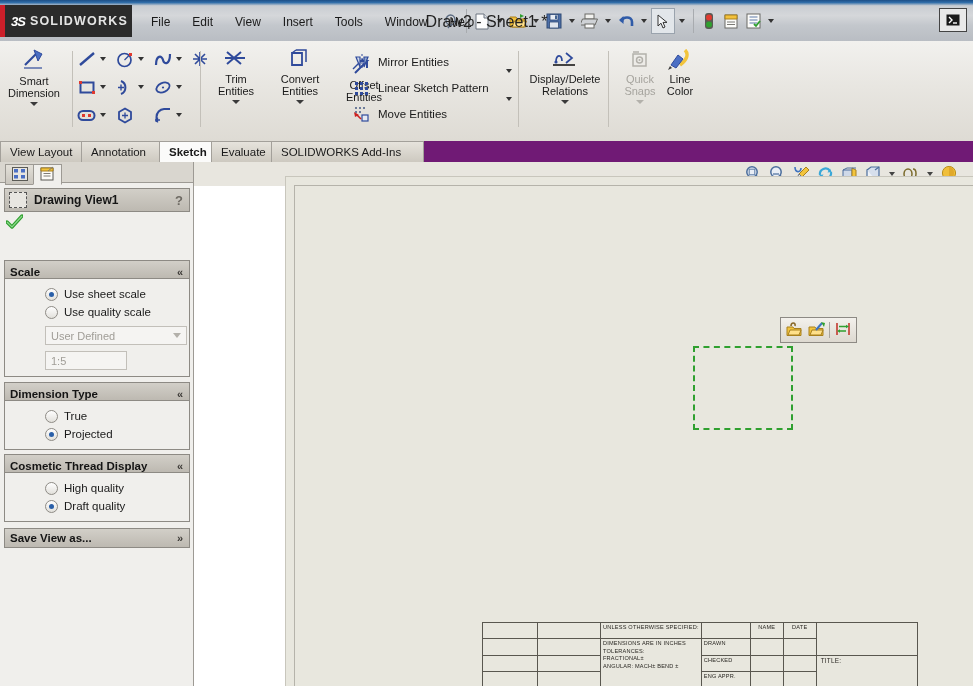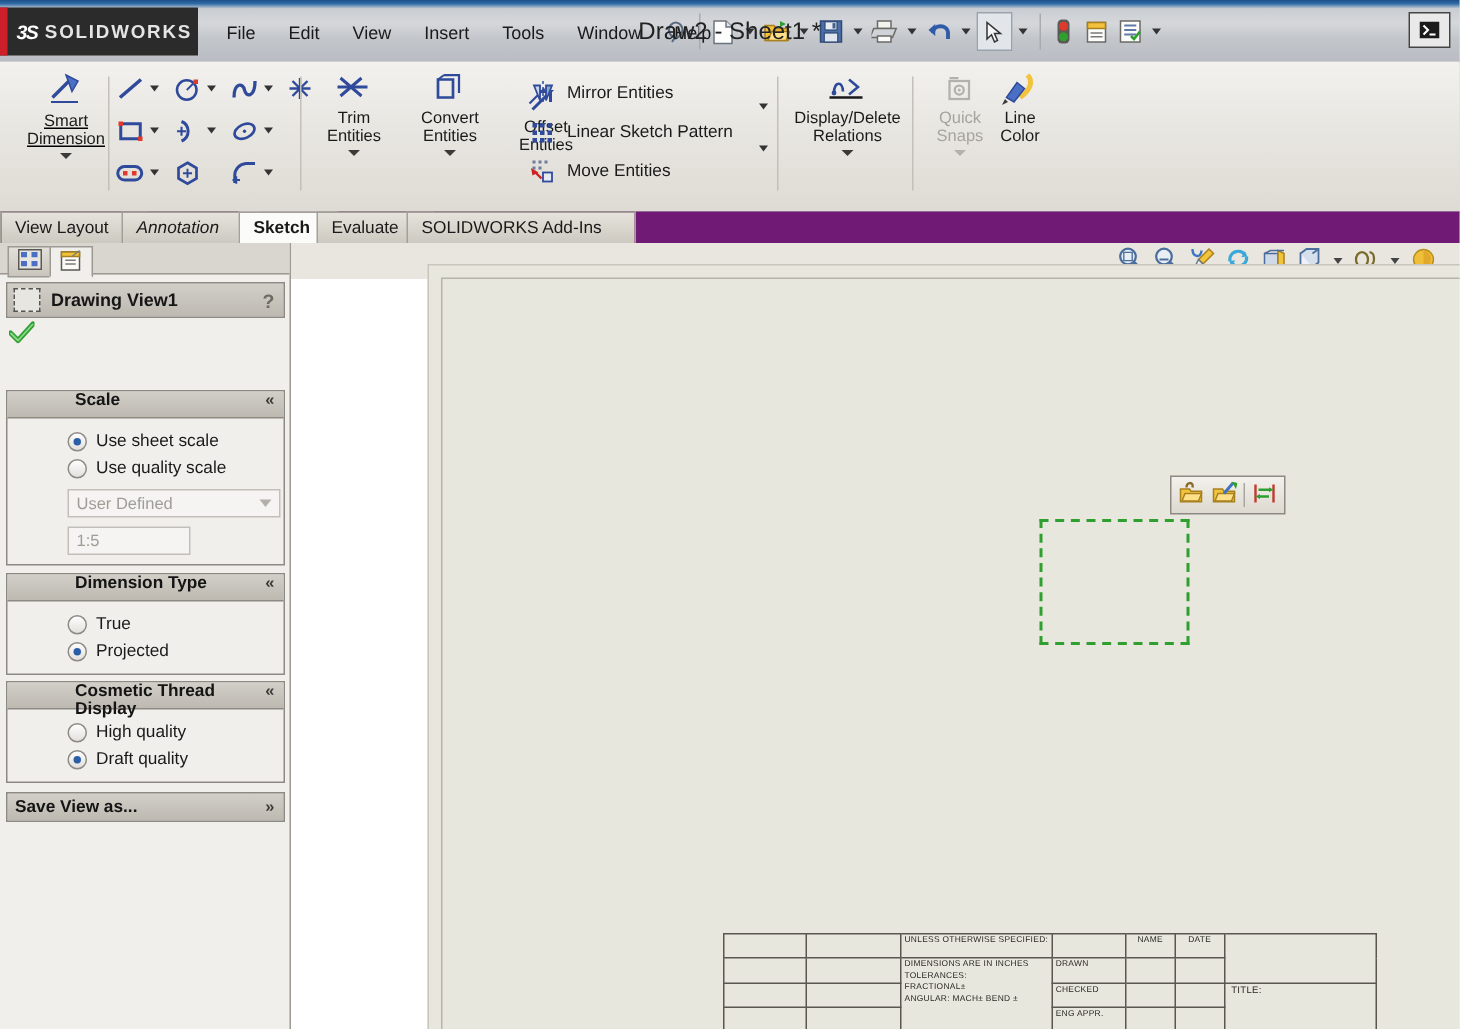--- a/index.html
+++ b/index.html
@@ -106,21 +106,21 @@
   }
   .pmhead .ic{width:16px;height:14px;margin-left:4px;border:1px dashed #555;background:#e8e6e1;}
   .pmhead .tx{margin-left:7px;font-size:12px;font-weight:bold;color:#161616;}
   .pmhead .q{margin-left:auto;margin-right:6px;font-size:13px;font-weight:bold;color:#6e6a63;}
 
   .okrow{position:absolute;left:6px;top:52px;}
 
   .secbox{position:absolute;left:4px;width:184px;border:1px solid #8d8a84;background:#f0efec;}
   .sechdr{
     height:17px;background:linear-gradient(180deg,#d2cfc8,#bdb9b1);
-    border-bottom:1px solid #8d8a84;display:flex;align-items:flex-start;padding-left:40px;
+    border-bottom:1px solid #8d8a84;display:flex;align-items:flex-end;
   }
   .sechdr .t{font-size:11.5px;font-weight:bold;margin-left:5px;color:#141414;}
   .sechdr .chev{margin-left:auto;margin-right:6px;color:#3c3a36;font-size:11px;font-weight:bold;}
   .secbody{padding:6px 0 6px 0;}
 
   .radiorow{display:flex;align-items:center;height:18px;padding-left:40px;}
   .rad{
     width:11px;height:11px;border-radius:50%;
     border:1px solid #8e8b85;background:linear-gradient(180deg,#fefefe,#e2e0db);
     display:flex;align-items:center;justify-content:center;flex:none;
@@ -296,21 +296,21 @@
       <svg width="14" height="12" viewBox="0 0 14 12">
           <rect x="0.5" y="0.5" width="13" height="11" fill="#1a1a1a"></rect>
           <path d="M3 3 l3 3 l-3 3" stroke="#fff" stroke-width="1.4" fill="none"></path>
           <path d="M7 9 h4" stroke="#fff" stroke-width="1.4"></path>
         </svg>
     </div>
   </div>
 
   <div class="ribbon">
 
-    <div class="rgroup" style="left:12px;width:68px;text-decoration:underline;">
+    <div class="rgroup" style="left:2px;width:68px;">
       <div class="bigbtn">
         <svg width="26" height="24" viewBox="0 0 26 24">
             <path d="M4 16 L16 4" stroke="#2f4a9b" stroke-width="2.2" fill="none"></path>
             <path d="M13 1 l8 4 l-4 7 z" fill="#4b6fc4" stroke="#2f4a9b"></path>
             <path d="M3 19 h18" stroke="#2f4a9b" stroke-width="1.2"></path>
           </svg>
         <div class="lbl"><span>Smart</span><br><span>Dimension</span></div>
         <div class="dncaret"></div>
       </div>
     </div>
@@ -526,21 +526,21 @@
             <path d="M4 3 h6" stroke="#b3b1ab" stroke-width="1.5"></path>
           </svg>
         <div class="lbl"><span>Quick</span><br><span>Snaps</span></div>
         <div class="dncaret" style="border-top-color:#b3b1ab;"></div>
       </div>
     </div>
   </div>
 
   <div class="cmdtabs">
     <div class="ctab" style="left:0;width:79px;">View Layout</div>
-    <div class="ctab" style="left:81px;width:72px;font-style:italic;">Annotation</div>
+    <div class="ctab" style="left:81px;width:72px;">Annotation</div>
     <div class="ctab active" style="left:159px;width:46px;">Sketch</div>
     <div class="ctab" style="left:211px;width:58px;">Evaluate</div>
     <div class="ctab" style="left:271px;width:133px;">SOLIDWORKS Add-Ins</div>
   </div>
 
   <div class="leftpanel">
     <div class="ptabs">
       <div class="ptab off" style="left:5px;">
         <span>
           <svg width="16" height="14" viewBox="0 0 16 14">

